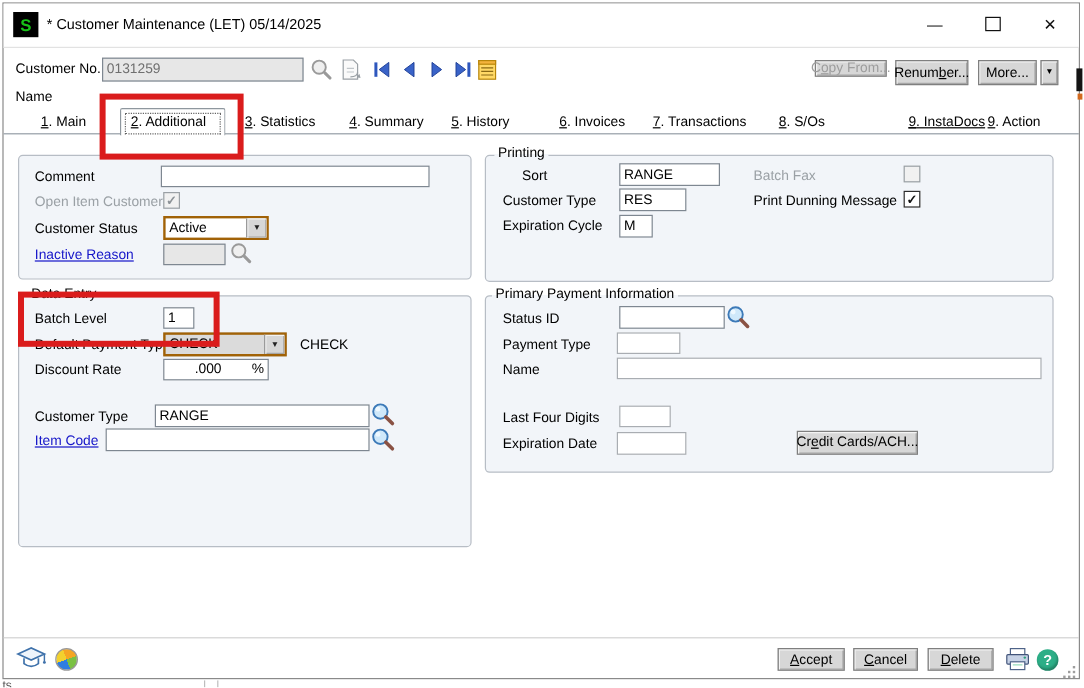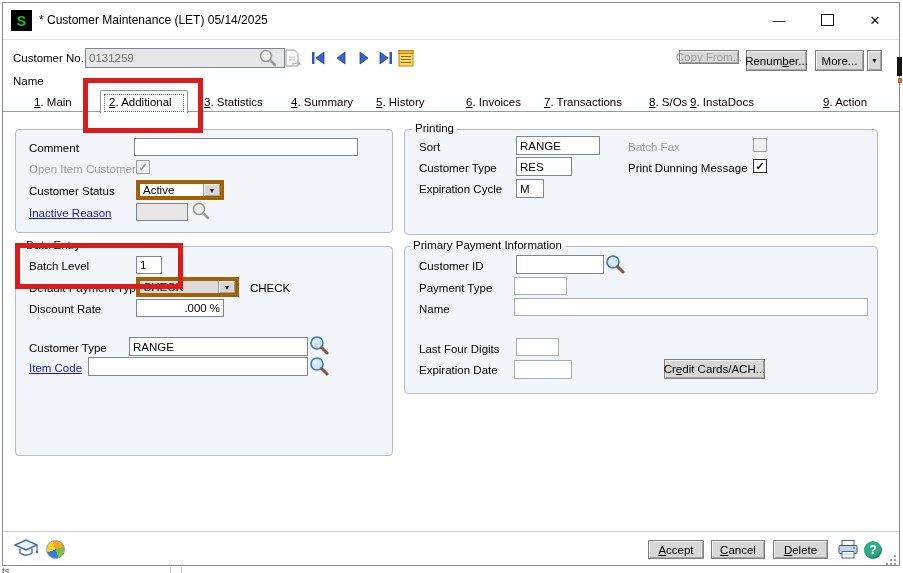--- a/index.html
+++ b/index.html
@@ -15,31 +15,31 @@
   .maxbox{width:11px;height:10px;border:1.5px solid #111;}
   .lbl{position:absolute;line-height:16px;white-space:nowrap;}
   .lbl.gray{color:#9aa0a5;}
   .lnk{color:#1515c9;text-decoration:underline;cursor:pointer;}
   .inp{position:absolute;box-sizing:border-box;border:1px solid #7e8791;background:#fff;
        font-family:"Liberation Sans",sans-serif;font-size:11.5px;padding:0 3px;color:#000;outline:none;}
   .inp.ro{background:#e7e7e7;color:#6f6f6f;}
   .inp.dis{border-color:#a9adb2;}
   .inpwrap{position:absolute;box-sizing:border-box;border:1px solid #7e8791;background:#fff;display:flex;
        align-items:center;padding:0 3px;font-size:11.5px;}
-  .inpwrap .v{flex:1;text-align:right;}
+  .inpwrap .v{flex:1;text-align:center;}
   .btn{position:absolute;box-sizing:border-box;display:flex;align-items:center;justify-content:center;
        background:#d7d7d7;border:1px solid #7f7f7f;box-shadow:inset 1px 1px 0 #f3f3f3,inset -1px -1px 0 #a6a6a6;
        font-size:11.5px;cursor:default;white-space:nowrap;}
   .btn.dis{color:#9d9d9d;}
   .grp{position:absolute;box-sizing:border-box;background:#f2f5f9;border:1px solid #b7bdc5;border-radius:4px;}
   .legend{position:absolute;padding:0 3px;background:linear-gradient(#ffffff 55%,#f2f5f9 55%);z-index:2;white-space:nowrap;}
   .chk{position:absolute;width:14px;height:14px;box-sizing:border-box;border:1px solid #2c2c2c;background:#fff;
        display:flex;align-items:center;justify-content:center;font-weight:bold;font-size:11px;color:#111;}
   .chk.dis{border-color:#9aa0a5;background:#f1f1f1;color:#8c9297;}
-  .combo{position:absolute;box-sizing:border-box;border:4px solid #a16207;background:#fff;display:flex;align-items:stretch;}
+  .combo{position:absolute;box-sizing:border-box;border:2px solid #a16207;background:#fff;display:flex;align-items:stretch;}
   .combo.gray{background:#dbdbdb;}
   .combo .val{flex:1;display:flex;align-items:center;padding:0 3px;}
   .combo .cbtn{width:16px;background:#d7d7d7;border-left:1px solid #9a9a9a;display:flex;align-items:center;
        justify-content:center;font-size:7px;color:#222;box-shadow:inset 1px 1px 0 #f3f3f3,inset -1px -1px 0 #a6a6a6;}
   .tab{position:absolute;top:92px;line-height:15px;white-space:nowrap;cursor:default;z-index:2;}
   .tabline{position:absolute;left:0;top:108px;width:896px;height:1px;background:#949da6;}
   .tabactive{position:absolute;left:97px;top:87px;width:86px;height:22px;background:#fff;border:1px solid #8e979e;
        border-bottom:none;border-radius:2px 2px 0 0;z-index:1;}
   .tabfocus{position:absolute;left:3px;top:3px;right:3px;bottom:1px;border:1px dotted #666;}
   .annot{position:absolute;border:5px solid #da1c1c;z-index:40;pointer-events:none;}
@@ -68,21 +68,21 @@
         </div>
       <div class="wctl" style="left:810px;">
           <span class="maxbox"></span>
         </div>
       <div class="wctl" style="left:858px;">
           <span>✕</span>
         </div>
     </div>
 
     <div class="lbl" style="left:10px;top:47px;">Customer No.</div>
-    <input class="inp ro" style="left: 82px; top: 45px; width: 200px; height: 20px;" readonly="" value="0131259">
+    <input class="inp ro" style="left: 82px; top: 45px; width: 168px; height: 20px;" readonly="" value="0131259">
     <div class="icon" style="left:255px;top:45px;width:20px;height:20px;">
       <svg width="20" height="20" viewBox="0 0 20 20">
           <circle cx="8" cy="8" r="5.5" fill="#efefef" stroke="#9a9a9a" stroke-width="1.6"></circle>
           <line x1="12.5" y1="12.5" x2="17" y2="17" stroke="#9a9a9a" stroke-width="2.6" stroke-linecap="round"></line>
         </svg>
     </div>
     <div class="icon" style="left:279px;top:45px;width:20px;height:20px;">
       <svg width="18" height="20" viewBox="0 0 18 20">
           <path d="M3 2 h8.5 l3.5 3.5 V18 H3 Z" fill="#fafafa" stroke="#9aa0a5"></path>
           <path d="M6 9 h6 M6 12 h6" stroke="#c0c5c9" stroke-width="1"></path>
@@ -136,21 +136,21 @@
         <div class="tabfocus"></div>
       </div>
     <div class="tab" style="left:31px;"><u>1</u>. Main</div>
     <div class="tab" style="left:106px;"><u>2</u>. Additional</div>
     <div class="tab" style="left:201px;"><u>3</u>. Statistics</div>
     <div class="tab" style="left:288px;"><u>4</u>. Summary</div>
     <div class="tab" style="left:373px;"><u>5</u>. History</div>
     <div class="tab" style="left:463px;"><u>6</u>. Invoices</div>
     <div class="tab" style="left:541px;"><u>7</u>. Transactions</div>
     <div class="tab" style="left:646px;"><u>8</u>. S/Os</div>
-    <div class="tab" style="left:687px;"><u>9</u>. InstaDocs</div>
+    <div class="tab" style="left:754px;text-decoration:underline;"><u>9</u>. InstaDocs</div>
     <div class="tab" style="left:820px;"><u>9</u>. Action</div>
 
     <div class="grp" style="left:12px;top:126px;width:378px;height:104px;"></div>
     <div class="lbl" style="left:26px;top:137px;">Comment</div>
     <input class="inp" style="left: 131px; top: 135px; width: 224px; height: 18px;" value="">
     <div class="lbl gray" style="left:26px;top:158px;">Open Item Customer</div>
     <div class="chk dis" style="left:133px;top:157px;">
         <span>✓</span>
       </div>
     <div class="lbl" style="left:26px;top:180px;">Customer Status</div>
@@ -164,21 +164,21 @@
     <input class="inp ro" style="left: 133px; top: 200px; width: 52px; height: 18px;" readonly="" value="">
     <div class="icon" style="left:188px;top:198px;width:20px;height:20px;">
       <svg width="20" height="20" viewBox="0 0 20 20">
           <circle cx="8" cy="8" r="5.5" fill="#efefef" stroke="#9a9a9a" stroke-width="1.6"></circle>
           <line x1="12.5" y1="12.5" x2="17" y2="17" stroke="#9a9a9a" stroke-width="2.6" stroke-linecap="round"></line>
         </svg>
     </div>
 
     <div class="grp" style="left:401px;top:126px;width:474px;height:106px;"></div>
     <div class="legend" style="left:409px;top:119px;">Printing</div>
-    <div class="lbl" style="left:416px;top:136px;">Sort</div>
+    <div class="lbl" style="left:432px;top:136px;">Sort</div>
     <input class="inp" style="left: 513px; top: 133px; width: 84px; height: 19px;" value="RANGE">
     <div class="lbl" style="left:416px;top:157px;">Customer Type</div>
     <input class="inp" style="left: 513px; top: 154px; width: 56px; height: 19px;" value="RES">
     <div class="lbl" style="left:416px;top:178px;">Expiration Cycle</div>
     <input class="inp" style="left: 513px; top: 176px; width: 28px; height: 19px;" value="M">
     <div class="lbl gray" style="left:625px;top:136px;">Batch Fax</div>
     <div class="chk dis" style="left:750px;top:135px;">
         <span></span>
       </div>
     <div class="lbl" style="left:625px;top:157px;">Print Dunning Message</div>
@@ -217,21 +217,21 @@
     <div class="icon" style="left:305px;top:352px;width:22px;height:22px;">
       <svg width="22" height="22" viewBox="0 0 22 22">
           <circle cx="9" cy="9" r="6" fill="#cfe8fa" stroke="#3d7ab8" stroke-width="1.6"></circle>
           <circle cx="7" cy="7" r="2" fill="#eef8ff" stroke="none"></circle>
           <line x1="13.5" y1="13.5" x2="19" y2="19" stroke="#8a5244" stroke-width="3" stroke-linecap="round"></line>
         </svg>
     </div>
 
     <div class="grp" style="left:401px;top:243px;width:474px;height:148px;"></div>
     <div class="legend" style="left:407px;top:236px;">Primary Payment Information</div>
-    <div class="lbl" style="left:416px;top:255px;">Customer ID</div>
+    <div class="lbl" style="left:416px;top:255px;">Status ID</div>
     <input class="inp" style="left: 513px; top: 252px; width: 88px; height: 19px;" value="">
     <div class="icon" style="left:601px;top:250px;width:22px;height:22px;">
       <svg width="22" height="22" viewBox="0 0 22 22">
           <circle cx="9" cy="9" r="6" fill="#cfe8fa" stroke="#3d7ab8" stroke-width="1.6"></circle>
           <circle cx="7" cy="7" r="2" fill="#eef8ff" stroke="none"></circle>
           <line x1="13.5" y1="13.5" x2="19" y2="19" stroke="#8a5244" stroke-width="3" stroke-linecap="round"></line>
         </svg>
     </div>
     <div class="lbl" style="left:416px;top:277px;">Payment Type</div>
     <input class="inp dis" style="left: 511px; top: 274px; width: 53px; height: 18px;" readonly="" value="">

